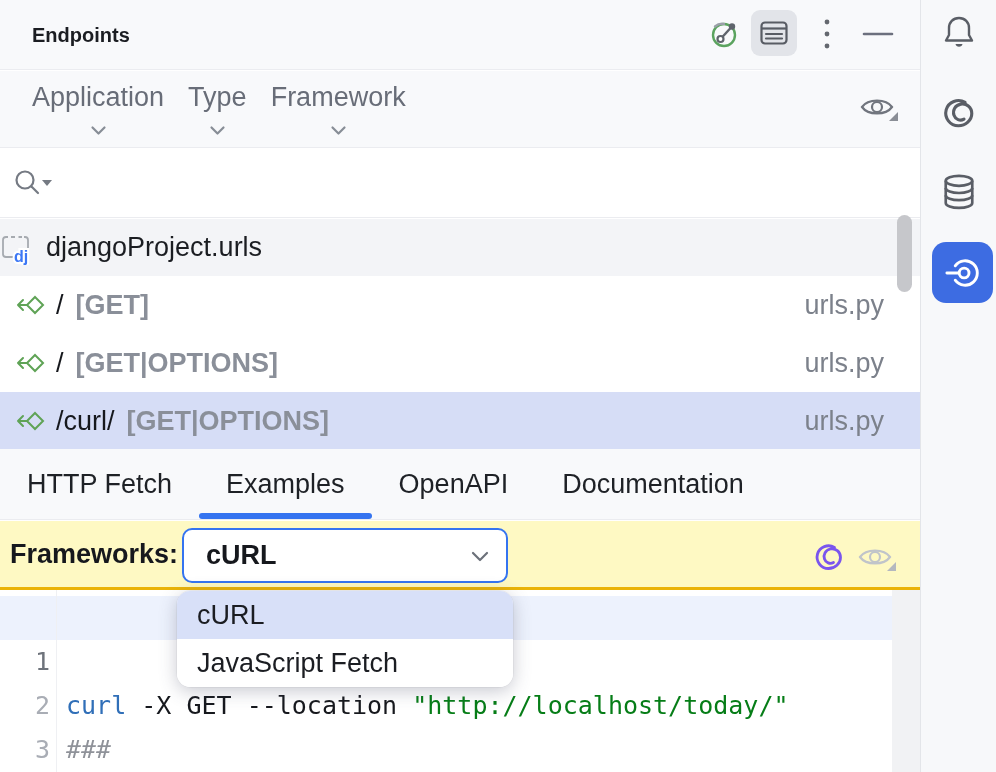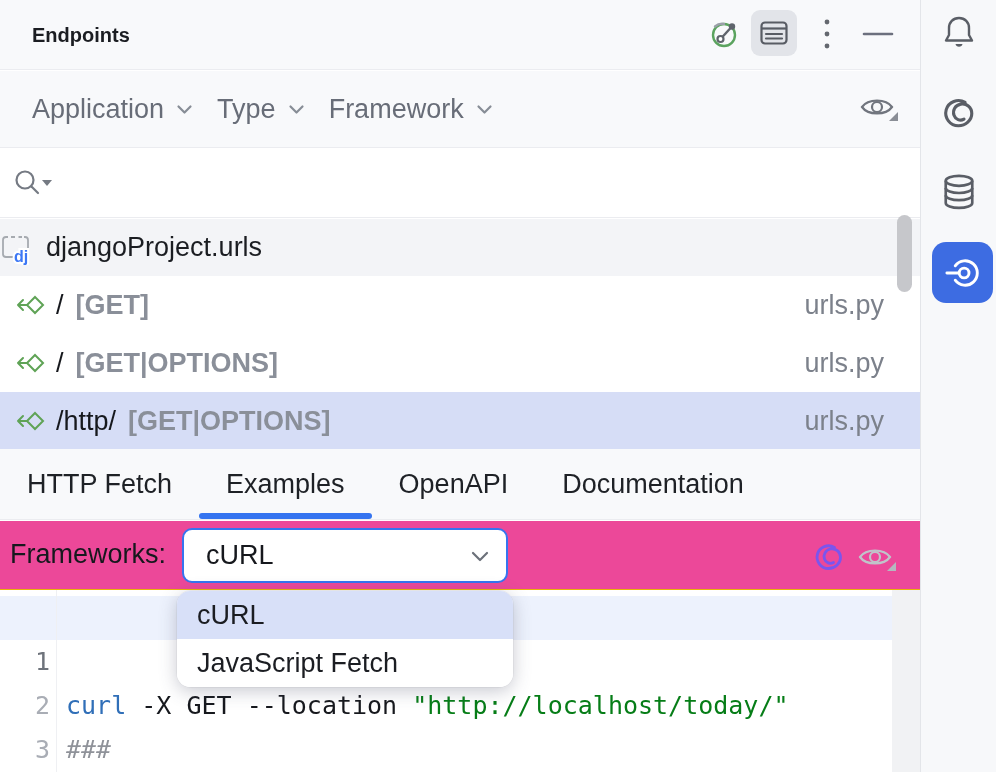--- a/index.html
+++ b/index.html
@@ -13,21 +13,21 @@
   .hdr { position:absolute; left:0; top:0; width:920px; height:70px; background:#f8f9fb; border-bottom:1px solid #ebecf0; }
   .hdr-title { position:absolute; left:32px; top:0; height:70px; line-height:70px; font-size:20px; font-weight:700; color:#1b1d22; }
   .icon-btn { position:absolute; border:none; background:transparent; padding:0; cursor:pointer; display:flex; align-items:center; justify-content:center; }
   .hdr-monitor { left:703px; top:13px; width:42px; height:42px; }
   .hdr-details { left:751px; top:10px; width:46px; height:46px; background:#e2e4e9; border-radius:9px; }
   .hdr-more    { left:812px; top:13px; width:30px; height:42px; }
   .hdr-min     { left:858px; top:13px; width:40px; height:42px; }
 
   
   .filters { position:absolute; left:0; top:71px; width:920px; height:77px; background:#f8f9fb; border-bottom:1px solid #ebecf0; display:flex; align-items:center; padding-left:32px; gap:24px; }
-  .filter-item { display:flex; align-items:center; gap:12px; font-size:27px; color:#686d78; cursor:pointer; background:none; border:none; font-family:inherit; }
+  .filter-item { display:flex; align-items:center; gap:12px; font-size:27px; color:#686d78; cursor:pointer; background:none; border:none; font-family:inherit;flex-direction:column; }
   .filters .eye-btn { position:absolute; right:22px; top:20px; width:38px; height:36px; }
 
   
   .search { position:absolute; left:0; top:149px; width:920px; height:69px; background:#ffffff; border-bottom:1px solid #ebecf0; }
   .search-icon { position:absolute; left:12px; top:18px; }
   .search-input { position:absolute; left:62px; top:6px; width:820px; height:56px; border:none; outline:none; font-size:27px; color:#1b1d22; background:transparent; font-family:inherit; }
 
   
   .list { position:absolute; left:0; top:219px; width:920px; height:230px; background:#ffffff; }
   .group-row { position:absolute; left:0; top:0; width:920px; height:57px; background:#f3f4f7; display:flex; align-items:center; padding-left:0; gap:10px; font-size:27px; color:#1b1d22; }
@@ -39,21 +39,21 @@
   .ep-methods { color:#8a8f99; font-weight:700; margin-left:4px; }
   .ep-file { position:absolute; right:36px; color:#7c818b; font-weight:400; }
   .v-scroll-thumb { position:absolute; left:897px; top:-4px; width:15px; height:77px; border-radius:8px; background:#c6c7cb; }
 
   
   .tabs { position:absolute; left:0; top:449px; width:920px; height:71px; background:#f8f9fb; border-bottom:1px solid #ebecf0; display:flex; align-items:center; }
   .tab { position:relative; height:71px; line-height:71px; padding:0 27px; font-size:27px; color:#1e2126; cursor:pointer; background:none; border:none; font-family:inherit; }
   .tab.active::after { content:""; position:absolute; left:0; right:0; bottom:1px; height:6px; border-radius:3px; background:#3574f0; }
 
   
-  .fw-row { position:absolute; left:0; top:521px; width:920px; height:69px; background:#ec4899; border-bottom:1px solid #eab308; }
+  .fw-row { position:absolute; left:0; top:521px; width:920px; height:69px; background:#fef9c3; border-bottom:3px solid #eab308;font-weight:bold; }
   .fw-label { position:absolute; left:10px; top:0; height:69px; line-height:66px; font-size:27px; color:#16181d; }
   .combo { position:absolute; left:182px; top:7px; width:326px; height:55px; background:#ffffff; border:2.5px solid #3574f0; border-radius:10px; cursor:pointer; }
   .combo-value { position:absolute; left:22px; top:0; height:50px; line-height:50px; font-size:27px; color:#16181d; }
   .combo-chevron { position:absolute; right:16px; top:20px; }
   .fw-ai  { left:810px; top:18px; width:38px; height:36px; }
   .fw-eye { left:856px; top:20px; width:42px; height:36px; }
 
   
   .editor { position:absolute; left:0; top:590px; width:920px; height:182px; background:#ffffff; font-family:"DejaVu Sans Mono", monospace; }
   .gutter-sep { position:absolute; left:56px; top:0; width:1px; height:182px; background:#eff0f3; }
@@ -214,21 +214,21 @@
         <span class="ep-file">urls.py</span>
       </div>
 
       <div class="ep-row r3">
         <span>
           <svg width="34" height="24" viewBox="0 0 34 24" fill="none">
             <path d="M21 4 L29 12 L21 20 L13 12 Z" stroke="#5fa356" stroke-width="2"></path>
             <path d="M13 12 H4 M9 7 L4 12 L9 17" stroke="#5fa356" stroke-width="2" stroke-linecap="round" stroke-linejoin="round"></path>
           </svg>
         </span>
-        <span class="ep-path">/http/</span>
+        <span class="ep-path">/curl/</span>
         <span class="ep-methods">[GET|OPTIONS]</span>
         <span class="ep-file">urls.py</span>
       </div>
 
       <div class="v-scroll-thumb"></div>
     </div>
 
     <div class="tabs">
       <button class="tab">HTTP Fetch</button>
       <button class="tab active">Examples</button>

